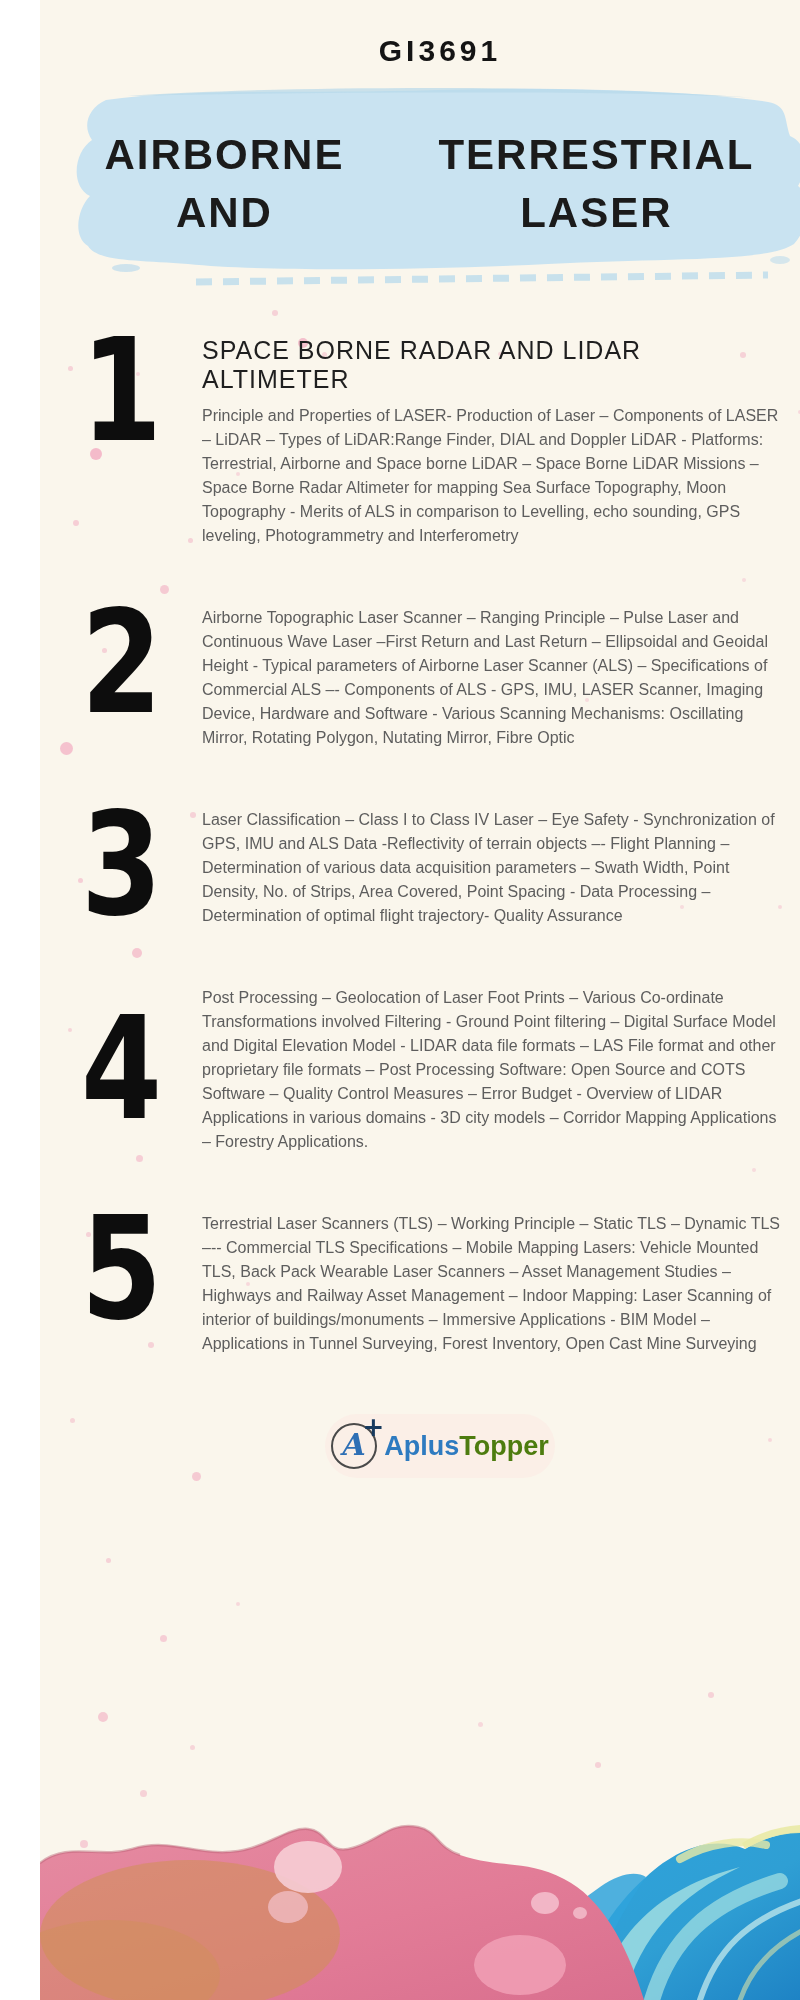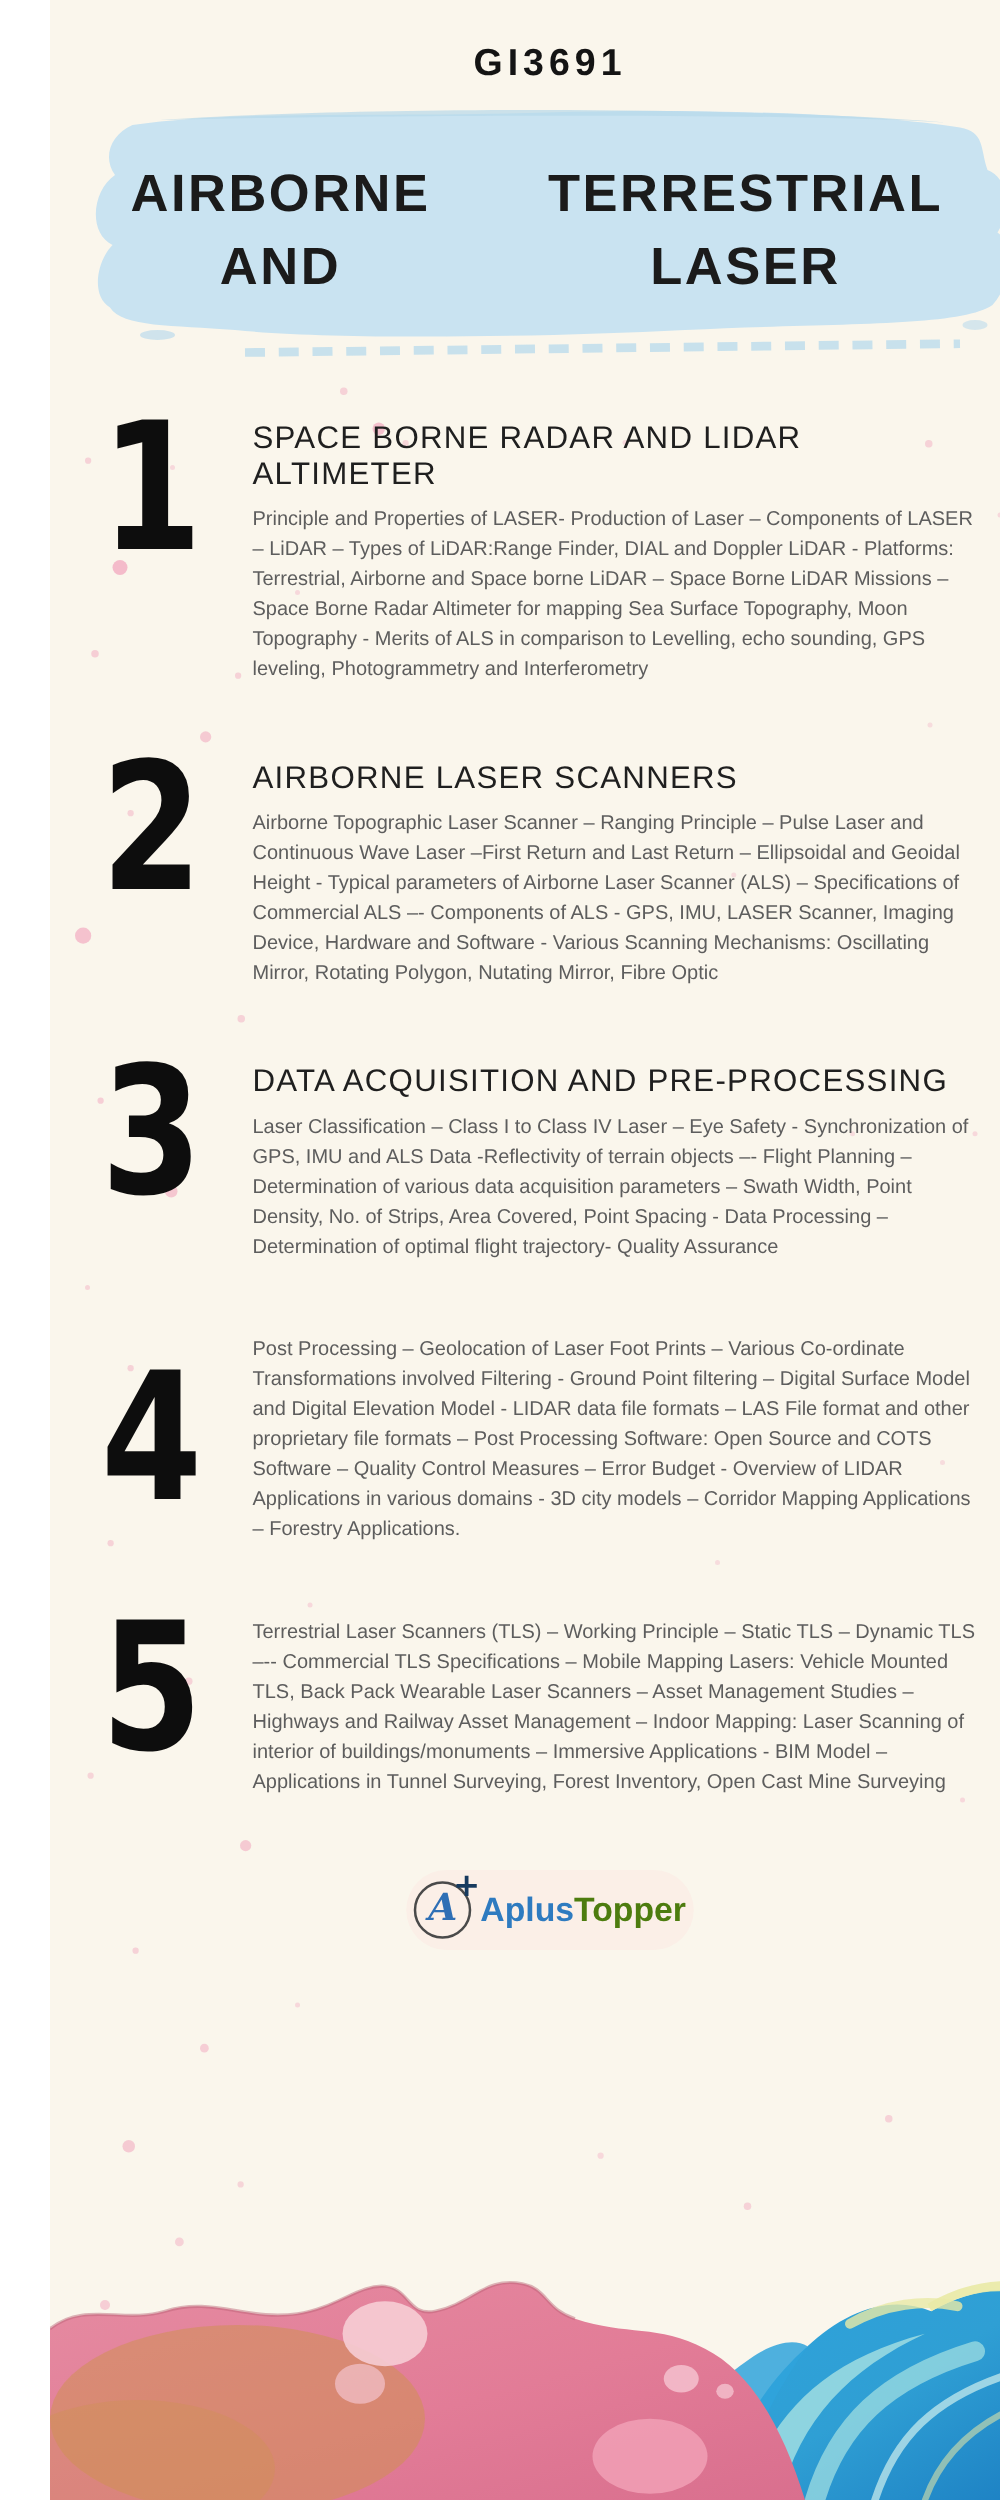--- a/index.html
+++ b/index.html
@@ -175,31 +175,29 @@
           <div class="sec-title">SPACE BORNE RADAR AND LIDAR ALTIMETER</div>
           <div class="sec-body">Principle and Properties of LASER- Production of Laser – Components of LASER – LiDAR – Types of LiDAR:Range Finder, DIAL and Doppler LiDAR - Platforms: Terrestrial, Airborne and Space borne LiDAR – Space Borne LiDAR Missions – Space Borne Radar Altimeter for mapping Sea Surface Topography, Moon Topography - Merits of ALS in comparison to Levelling, echo sounding, GPS leveling, Photogrammetry and Interferometry</div>
         </div>
       </div>
 
       <div class="section">
         <div class="num-col">
           <div class="big-number">2</div>
         </div>
         <div class="sec-content">
-          <div class="sec-title">AIRBORNE LASER SCANNERS</div>
           <div class="sec-body">Airborne Topographic Laser Scanner – Ranging Principle – Pulse Laser and Continuous Wave Laser –First Return and Last Return – Ellipsoidal and Geoidal Height - Typical parameters of Airborne Laser Scanner (ALS) – Specifications of Commercial ALS –- Components of ALS - GPS, IMU, LASER Scanner, Imaging Device, Hardware and Software - Various Scanning Mechanisms: Oscillating Mirror, Rotating Polygon, Nutating Mirror, Fibre Optic</div>
         </div>
       </div>
 
       <div class="section">
         <div class="num-col">
           <div class="big-number">3</div>
         </div>
         <div class="sec-content">
-          <div class="sec-title">DATA ACQUISITION AND PRE-PROCESSING</div>
           <div class="sec-body">Laser Classification – Class I to Class IV Laser – Eye Safety - Synchronization of GPS, IMU and ALS Data -Reflectivity of terrain objects –- Flight Planning – Determination of various data acquisition parameters – Swath Width, Point Density, No. of Strips, Area Covered, Point Spacing - Data Processing – Determination of optimal flight trajectory- Quality Assurance</div>
         </div>
       </div>
 
       <div class="section num-lower">
         <div class="num-col">
           <div class="big-number">4</div>
         </div>
         <div class="sec-content">
           <div class="sec-body">Post Processing – Geolocation of Laser Foot Prints – Various Co-ordinate Transformations involved Filtering - Ground Point filtering – Digital Surface Model and Digital Elevation Model - LIDAR data file formats – LAS File format and other proprietary file formats – Post Processing Software: Open Source and COTS Software – Quality Control Measures – Error Budget - Overview of LIDAR Applications in various domains - 3D city models – Corridor Mapping Applications – Forestry Applications.</div>

